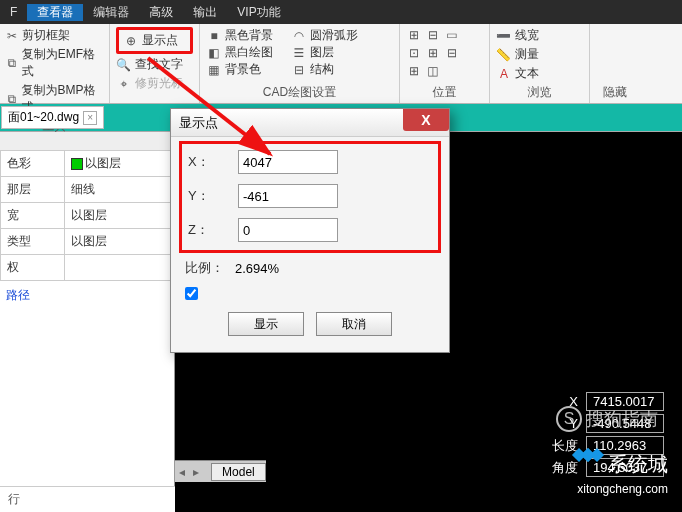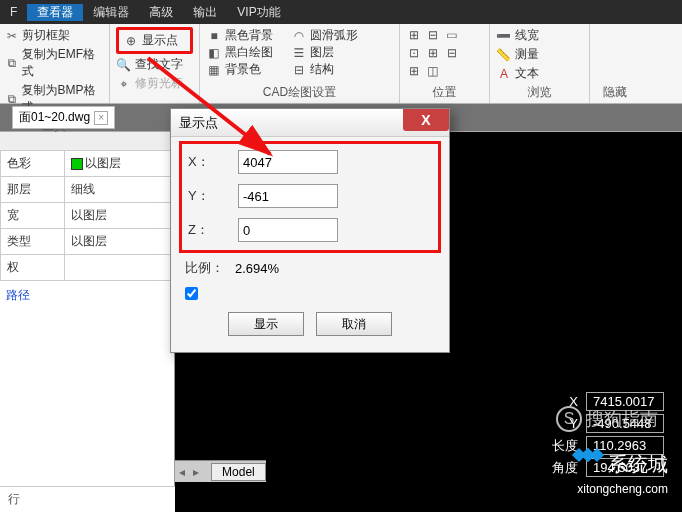--- a/index.html
+++ b/index.html
@@ -18,21 +18,21 @@
 
 .ribbon-group{border-right:1px solid #ccc;padding:3px 6px;display:flex;flex-direction:column;gap:2px;min-width:90px;position:relative}
 .ribbon-group .row{font-size:12px;color:#333;display:flex;align-items:center;gap:3px}
 .ribbon-group .sec-label{text-align:center;font-size:12px;color:#555;position:absolute;bottom:2px;left:0;right:0}
 
 .ico{width:16px;height:16px;display:inline-flex;align-items:center;justify-content:center;font-size:12px;color:#555}
 
 .highlight-red{border:3px solid #e11;border-radius:2px;padding:2px 4px !important}
 
 
-.doctab{height:28px;background:#737373;display:flex;align-items:center;padding-left:12px;font-size:12px;border-bottom:1px solid #aaa}
+.doctab{height:28px;background:#14b8a6;display:flex;align-items:center;padding-left:1px;font-size:12px;border-bottom:1px solid #aaa}
 .doctab .tab{background:#fff;border:1px solid #bbb;padding:2px 6px;display:flex;align-items:center;gap:4px}
 .doctab .close{width:14px;height:14px;border:1px solid #aaa;display:flex;align-items:center;justify-content:center;font-size:10px;color:#888}
 
 
 .main{display:flex;height:380px}
 .sidebar{width:175px;background:#fff;border-right:1px solid #999;font-size:12px}
 .sidebar table{width:100%;border-collapse:collapse}
 .sidebar td{border:1px solid #ccc;padding:4px 6px;color:#333}
 .swatch{width:12px;height:12px;background:#0c0;display:inline-block;border:1px solid #333;vertical-align:middle;margin-right:2px}
 .sidebar .footer{padding:6px;color:#1d4ed8}

